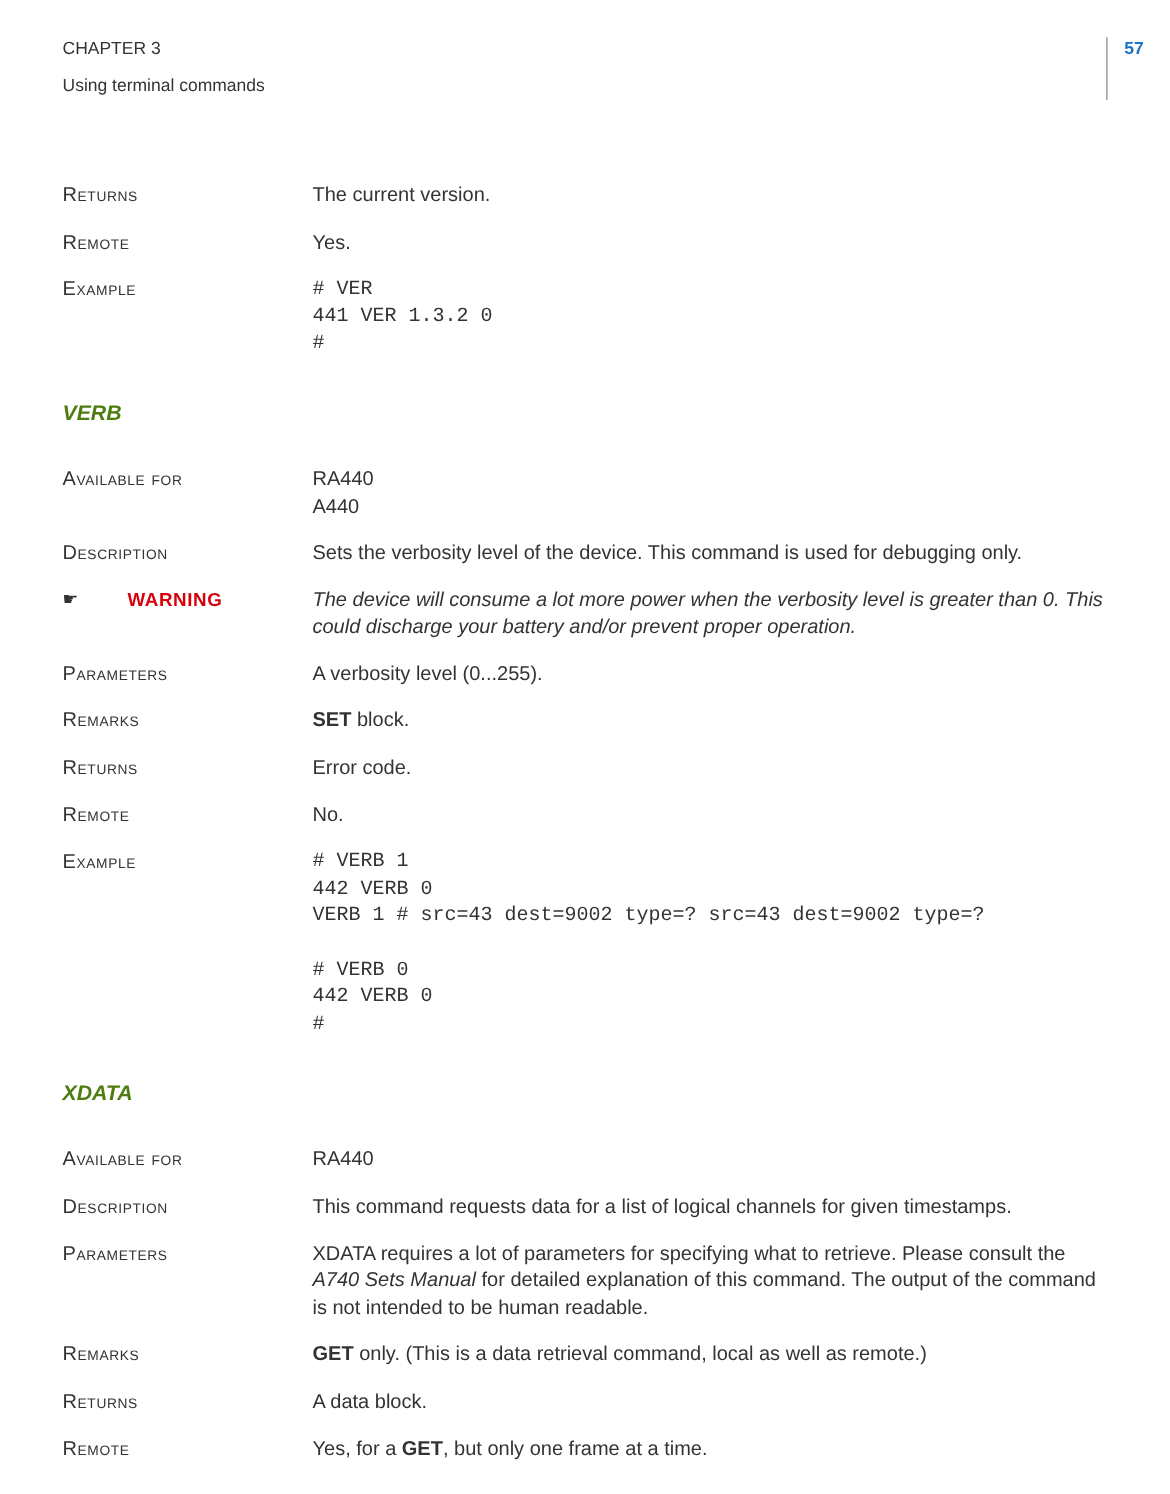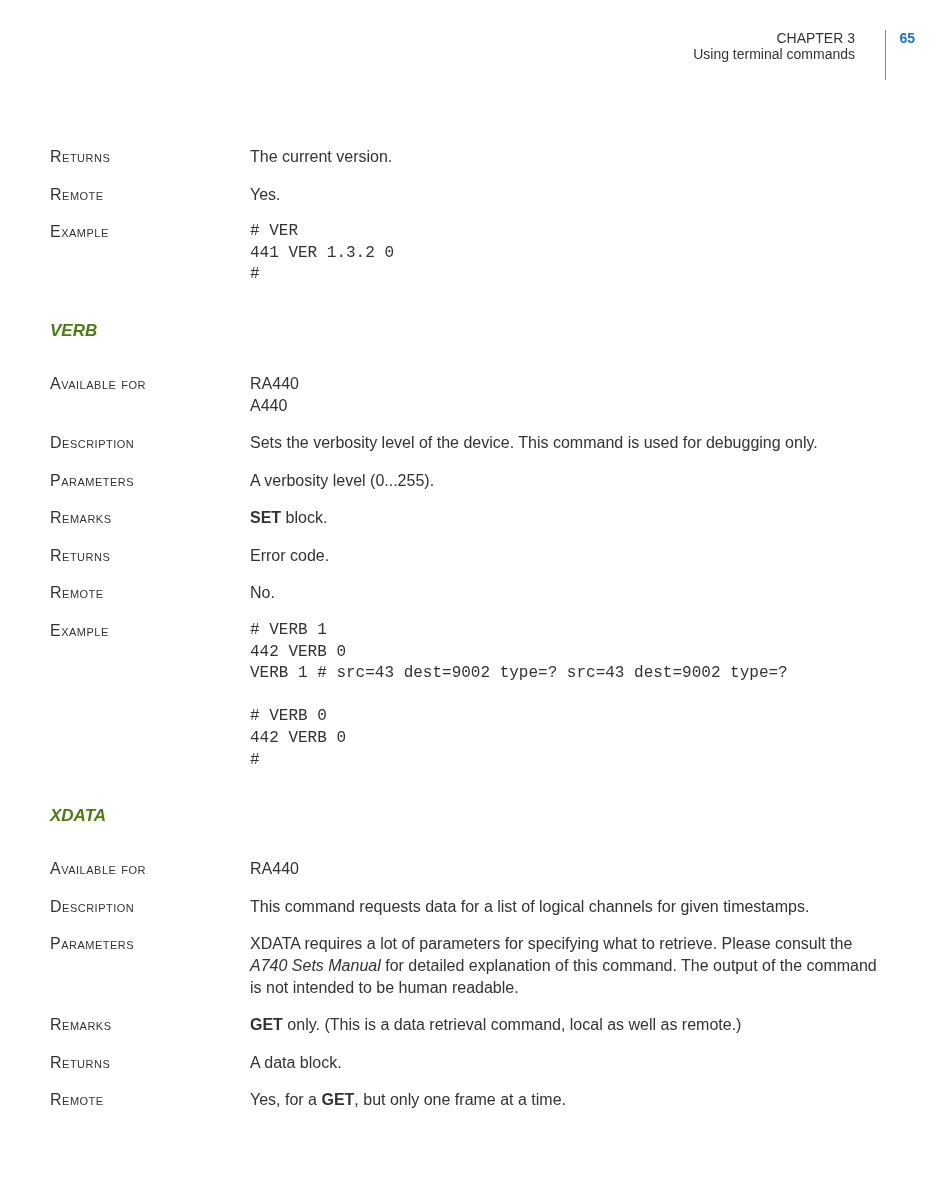--- a/index.html
+++ b/index.html
@@ -7,35 +7,34 @@
     padding: 0;
     font-family: Verdana, Geneva, sans-serif;
     color: #333;
     background: #fff;
     width: 936px;
   }
   .page {
     padding: 30px 50px 40px 50px;
   }
   .header {
-    text-align: right;
     border-right: 1px solid #888;
     padding-right: 30px;
     margin-bottom: 60px;
     position: relative;
     height: 50px;
   }
   .chapter {
     font-size: 14px;
     color: #333;
   }
   .subheading {
     font-size: 14px;
     color: #333;
-    margin-top: 0;
+    margin-top: 14px;
   }
   .page-number {
     position: absolute;
     right: -30px;
     top: 0;
     color: #1a73c7;
     font-weight: bold;
     font-size: 14px;
   }
   table.defs {
@@ -95,21 +94,21 @@
   }
 </style>
 </head>
 <body>
 
 <div class="page">
 
   <div class="header">
     <div class="chapter">CHAPTER 3</div>
     <div class="subheading">Using terminal commands</div>
-    <div class="page-number">65</div>
+    <div class="page-number">57</div>
   </div>
 
   <table class="defs">
 
     <tbody>
         <tr>
       <td class="label">Returns</td>
       <td class="value">The current version.</td>
     </tr>
     <tr>
@@ -134,20 +133,26 @@
       <td class="label">Available for</td>
       <td class="value">
             <pre style="margin:0;font-family:inherit;font-weight:normal;">RA440
 A440</pre>
           </td>
     </tr>
     <tr>
       <td class="label">Description</td>
       <td class="value">Sets the verbosity level of the device. This command is used for debugging only.</td>
     </tr>
+    <tr class="warn-row">
+      <td class="label">
+        <span class="warning-icon">☛</span><span class="warning-label">WARNING</span>
+      </td>
+      <td class="value"><span class="ital">The device will consume a lot more power when the verbosity level is greater than 0. This could discharge your battery and/or prevent proper operation.</span></td>
+    </tr>
     <tr>
       <td class="label">Parameters</td>
       <td class="value">A verbosity level (0...255).</td>
     </tr>
     <tr>
       <td class="label">Remarks</td>
       <td class="value"><span class="bold">SET</span><span> block.</span></td>
     </tr>
     <tr>
       <td class="label">Returns</td>

